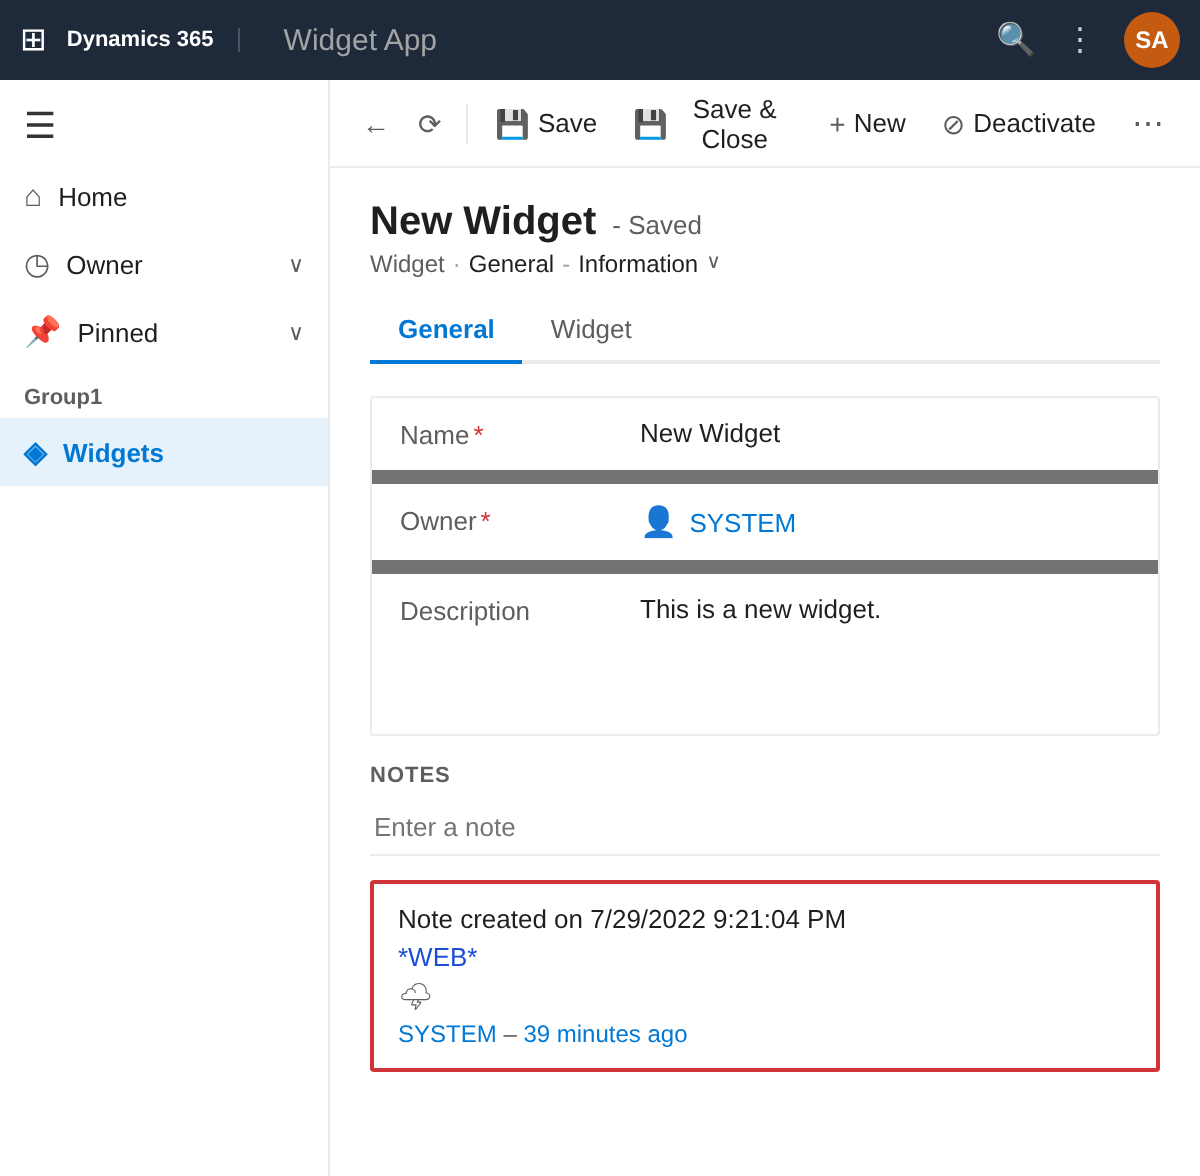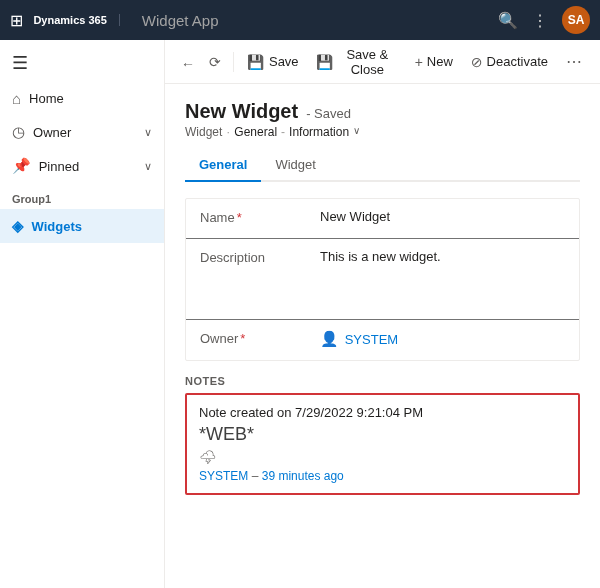--- a/index.html
+++ b/index.html
@@ -77,42 +77,42 @@
     .tab {
       padding: 8px 14px; cursor: pointer; font-size: 13px; color: #605e5c;
       border-bottom: 2px solid transparent; margin-bottom: -2px;
     }
     .tab.active { color: #0078d4; border-bottom: 2px solid #0078d4; font-weight: 600; }
 
     
     .form-section { border: 1px solid #edebe9; border-radius: 2px; padding: 0; margin-bottom: 14px; }
     .form-row {
       display: flex; align-items: flex-start;
-      border-bottom: 1px solid #737373; padding: 10px 14px; min-height: 40px;
+      border-bottom: 7px solid #737373; padding: 10px 14px; min-height: 40px;
     }
     .form-row:last-child { border-bottom: none; }
     .form-label { width: 120px; flex-shrink: 0; color: #605e5c; font-size: 13px; padding-top: 1px; }
     .form-required { color: #d13438; margin-left: 2px; }
     .form-value { flex: 1; color: #201f1e; font-size: 13px; }
     .form-value.description { min-height: 60px; }
     .form-value-owner { color: #0078d4; font-size: 13px; display: flex; align-items: center; gap: 6px; }
     .owner-icon { font-size: 15px; }
 
     
     .notes-header { font-size: 11px; font-weight: 700; color: #605e5c; letter-spacing: 0.5px; margin-bottom: 6px; }
     .notes-input {
       width: 100%; border: none; border-bottom: 1px solid #edebe9;
       padding: 6px 2px; font-size: 13px; color: #a19f9d; outline: none;
       background: transparent; margin-bottom: 12px;
     }
     .note-card {
       border: 2px solid #d13438; border-radius: 2px; padding: 10px 12px; background: #fff;
     }
     .note-date { font-size: 13px; color: #201f1e; margin-bottom: 4px; }
-    .note-web { font-size: 18px; color: #404040; margin-bottom: 4px; }
+    .note-web { font-size: 13px; color: #1d4ed8; margin-bottom: 4px; }
     .note-attachment { display: flex; align-items: center; gap: 6px; font-size: 13px; color: #201f1e; margin-bottom: 4px; }
     .attachment-icon { font-size: 14px; color: #605e5c; }
     .note-footer { font-size: 12px; }
     .note-author { color: #0078d4; cursor: pointer; }
     .note-time-sep { color: #605e5c; }
     .note-time { color: #0078d4; cursor: pointer; }
   </style>
 </head>
 <body>
 
@@ -199,36 +199,37 @@
       </div>
 
       <div class="form-section">
         <div class="form-row">
           <div class="form-label">
             <span>Name</span><span class="form-required">*</span>
           </div>
           <div class="form-value">New Widget</div>
         </div>
         <div class="form-row">
-          <div class="form-label">Description</div>
-          <div class="form-value description">This is a new widget.</div>
-        </div>
-        <div class="form-row">
           <div class="form-label">
             <span>Owner</span><span class="form-required">*</span>
           </div>
           <div class="form-value-owner">
             <span class="owner-icon">👤</span>
             <span>SYSTEM</span>
           </div>
         </div>
+        <div class="form-row">
+          <div class="form-label">Description</div>
+          <div class="form-value description">This is a new widget.</div>
+        </div>
       </div>
 
       <div>
         <div class="notes-header">NOTES</div>
+        <input class="notes-input" type="text" placeholder="Enter a note" style="">
 
         <div class="note-card">
           <div class="note-date">Note created on 7/29/2022 9:21:04 PM</div>
           <div class="note-web">*WEB*</div>
           <div class="note-attachment">
             <span class="attachment-icon">🌩</span>
           </div>
           <div class="note-footer">
             <span class="note-author">SYSTEM</span>
             <span class="note-time-sep"> – </span>

